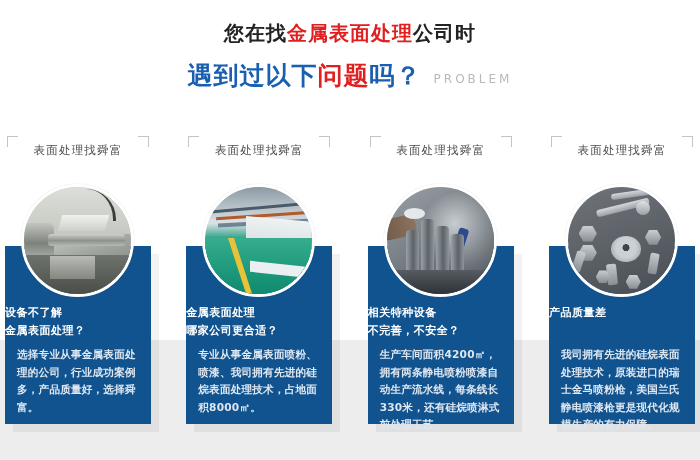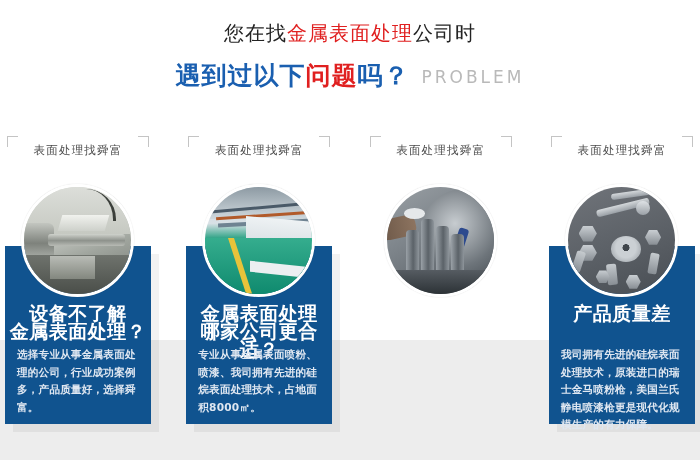--- a/index.html
+++ b/index.html
@@ -15,32 +15,32 @@
   .gray-band {
     position: absolute;
     left: 0; right: 0;
     top: 340px; height: 120px;
     background: #ededed;
   }
 
   
   .heading-block { position: absolute; left: 0; right: 0; top: 18px; text-align: center; }
   .head-line1 {
-    font-size: 20px; font-weight: 400; color: #232323;
+    font-size: 20px; font-weight: 700; color: #232323;
     letter-spacing: 1px; line-height: 30px; white-space: nowrap;
   }
   .head-line1 .em { color: #e02020; }
   .head-line2 {
     margin-top: 11px;
     font-size: 25px; font-weight: 700; color: #1a5fb0;
     letter-spacing: 1px; line-height: 34px; white-space: nowrap;
   }
   .head-line2 .em { color: #e02020; }
   .head-line2 .en {
-    color: #b9b9b9; font-size: 17px; font-weight: 400;
+    color: #b9b9b9; font-size: 12px; font-weight: 400;
     letter-spacing: 3px; margin-left: 12px; vertical-align: 1px;
   }
 
   
   .cards {
     position: absolute;
     left: 5px; top: 136px;
     width: 690px; height: 300px;
     display: flex;
     justify-content: space-between;
@@ -67,22 +67,22 @@
   
   .panel {
     position: absolute;
     left: 0; top: 110px;
     width: 146px; height: 178px;
     background: #10538f;
     box-shadow: 8px 8px 0 rgba(0,0,0,0.05);
   }
   .panel-title {
     position: absolute; left: 0; right: 0; top: 58px;
-    text-align: center;
-    color: #ffffff; font-size: 19px; font-weight: 700;
+    text-align: left;
+    color: #ffffff; font-size: 11px; font-weight: 700;
     line-height: 18px; letter-spacing: .5px;
   }
   .panel-body {
     position: absolute; left: 12px; right: 10px; top: 100px;
     color: #dfe7f1; font-size: 10.6px; font-weight: 700;
     line-height: 17.5px; letter-spacing: .2px; text-align: left;
   }
 
   
   .circle {
@@ -233,20 +233,27 @@
         </div>
       </div>
     </div>
 
     <div class="card">
       <div class="tag">
         <span class="corner tl"></span>
         <span class="corner tr"></span>
         <span class="tag-text">表面处理找舜富</span>
       </div>
+      <div class="panel">
+        <div class="panel-title">
+          <div>相关特种设备</div>
+          <div>不完善，不安全？</div>
+        </div>
+        <div class="panel-body">生产车间面积4200㎡，拥有两条静电喷粉喷漆自动生产流水线，每条线长330米，还有硅烷喷淋式前处理工艺。</div>
+      </div>
       <div class="circle">
         <div class="photo p3">
           <div class="disc"></div>
             <div class="hand"></div>
             <div class="wtop"></div>
           <div class="blue"></div>
           <div class="rod r1"></div>
             <div class="rod r2"></div>
           <div class="rod r3"></div>
             <div class="rod r4"></div>

